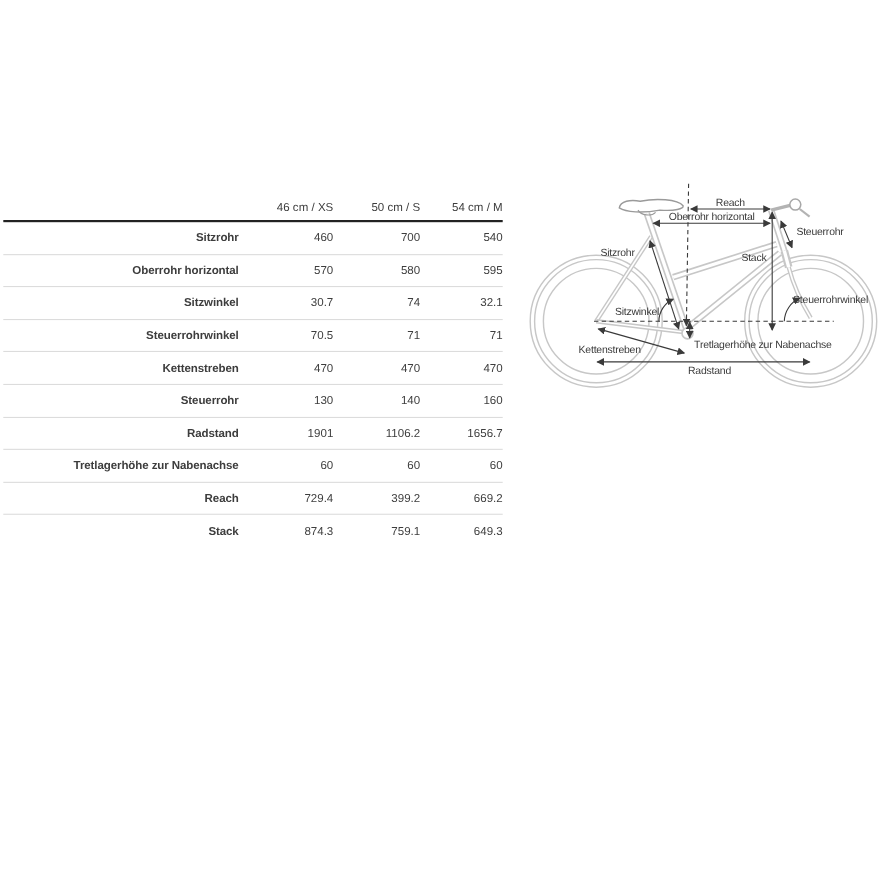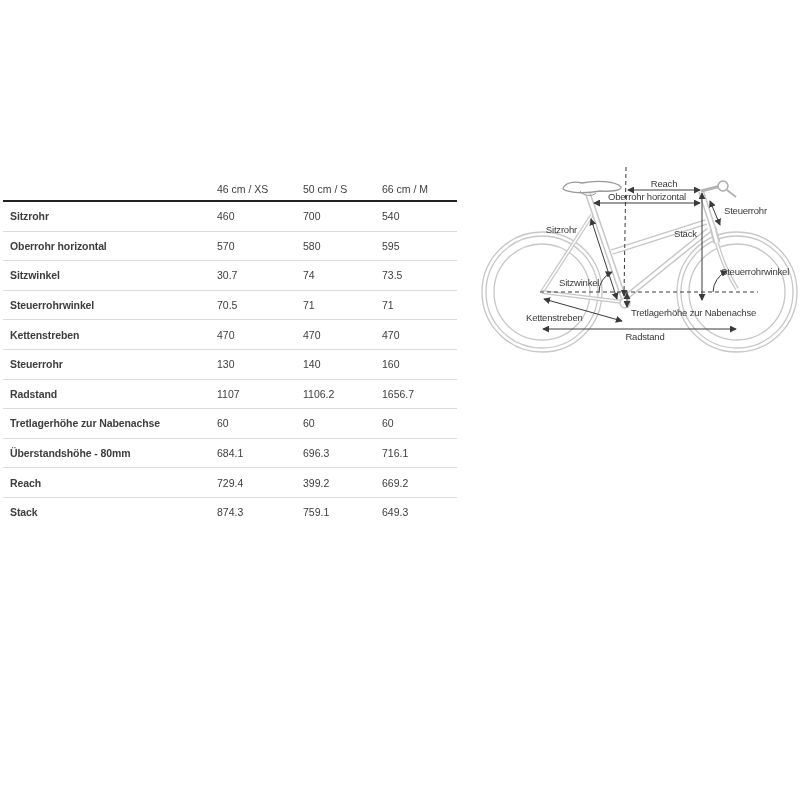--- a/index.html
+++ b/index.html
@@ -2,21 +2,21 @@
 <html><head>
 <meta charset="utf-8">
 <style>
   html,body{margin:0;padding:0;background:#fff;}
   .page{
     position:relative;width:800px;height:800px;background:#ffffff;overflow:hidden;
     font-family:"Liberation Sans",sans-serif;color:#3d3d3d;
   }
   
   .geo-table{position:absolute;left:3px;top:177px;width:454px;font-size:10.5px;}
-  .t-grid{display:grid;grid-template-columns:214px 86px 79px 1fr;align-items:center;}
+  .t-grid{display:grid;grid-template-columns:214px 86px 79px 1fr;align-items:center;text-align:right;}
   .t-head{height:23px;border-bottom:2px solid #222;}
   .t-row{height:28.6px;border-bottom:1px solid #dcdcdc;}
   .t-row:last-child{border-bottom:none;}
   .t-label{padding-left:7px;font-weight:bold;letter-spacing:-0.1px;white-space:nowrap;}
   .t-col,.t-val{white-space:nowrap;}
   
   .bike-diagram{position:absolute;left:480px;top:160px;width:320px;height:220px;}
   .bike-diagram text{
     font-family:"Liberation Sans",sans-serif;font-size:9.5px;fill:#3a3a3a;letter-spacing:-0.2px;
   }
@@ -28,42 +28,42 @@
 </head>
 <body>
 
 <div class="page">
 
   <div class="geo-table">
     <div class="t-grid t-head">
       <div class="t-label"></div>
       <div class="t-col">46 cm / XS</div>
       <div class="t-col">50 cm / S</div>
-      <div class="t-col">66 cm / M</div>
+      <div class="t-col">54 cm / M</div>
     </div>
     <div>
     <div class="t-grid t-row">
       <div class="t-label row-label">Sitzrohr</div>
       <div class="t-val cell-value">460</div>
       <div class="t-val cell-value">700</div>
       <div class="t-val cell-value">540</div>
     </div>
 
     <div class="t-grid t-row">
       <div class="t-label row-label">Oberrohr horizontal</div>
       <div class="t-val cell-value">570</div>
       <div class="t-val cell-value">580</div>
       <div class="t-val cell-value">595</div>
     </div>
 
     <div class="t-grid t-row">
       <div class="t-label row-label">Sitzwinkel</div>
       <div class="t-val cell-value">30.7</div>
       <div class="t-val cell-value">74</div>
-      <div class="t-val cell-value">73.5</div>
+      <div class="t-val cell-value">32.1</div>
     </div>
 
     <div class="t-grid t-row">
       <div class="t-label row-label">Steuerrohrwinkel</div>
       <div class="t-val cell-value">70.5</div>
       <div class="t-val cell-value">71</div>
       <div class="t-val cell-value">71</div>
     </div>
 
     <div class="t-grid t-row">
@@ -75,38 +75,32 @@
 
     <div class="t-grid t-row">
       <div class="t-label row-label">Steuerrohr</div>
       <div class="t-val cell-value">130</div>
       <div class="t-val cell-value">140</div>
       <div class="t-val cell-value">160</div>
     </div>
 
     <div class="t-grid t-row">
       <div class="t-label row-label">Radstand</div>
-      <div class="t-val cell-value">1107</div>
+      <div class="t-val cell-value">1901</div>
       <div class="t-val cell-value">1106.2</div>
       <div class="t-val cell-value">1656.7</div>
     </div>
 
     <div class="t-grid t-row">
       <div class="t-label row-label">Tretlagerhöhe zur Nabenachse</div>
       <div class="t-val cell-value">60</div>
       <div class="t-val cell-value">60</div>
       <div class="t-val cell-value">60</div>
     </div>
 
-    <div class="t-grid t-row">
-      <div class="t-label row-label">Überstandshöhe - 80mm</div>
-      <div class="t-val cell-value">684.1</div>
-      <div class="t-val cell-value">696.3</div>
-      <div class="t-val cell-value">716.1</div>
-    </div>
 
     <div class="t-grid t-row">
       <div class="t-label row-label">Reach</div>
       <div class="t-val cell-value">729.4</div>
       <div class="t-val cell-value">399.2</div>
       <div class="t-val cell-value">669.2</div>
     </div>
 
     <div class="t-grid t-row">
       <div class="t-label row-label">Stack</div>

